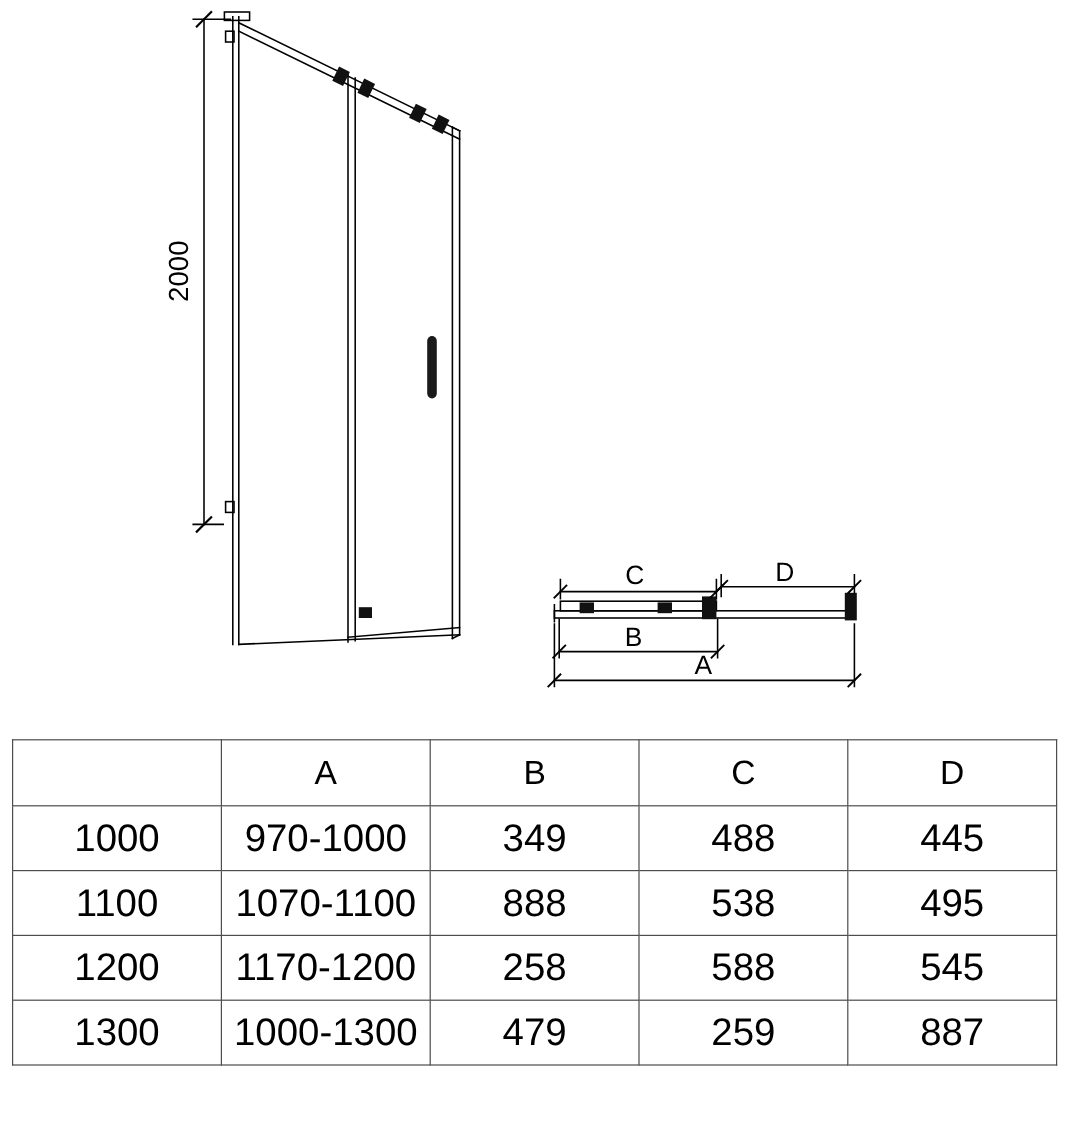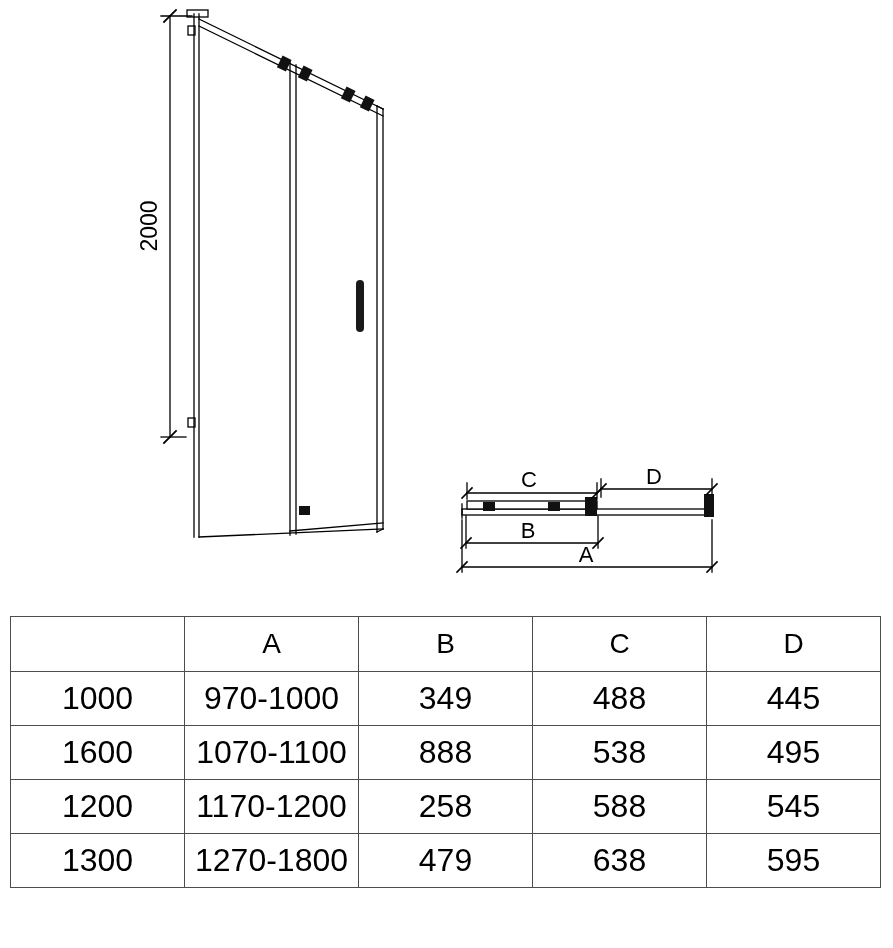--- a/index.html
+++ b/index.html
@@ -148,34 +148,34 @@
   </thead>
   <tbody>
     <tr>
       <td>1000</td>
       <td>970-1000</td>
       <td>349</td>
       <td>488</td>
       <td>445</td>
     </tr>
     <tr>
-      <td>1600</td>
+      <td>1100</td>
       <td>1070-1100</td>
       <td>888</td>
       <td>538</td>
       <td>495</td>
     </tr>
     <tr>
       <td>1200</td>
       <td>1170-1200</td>
       <td>258</td>
       <td>588</td>
       <td>545</td>
     </tr>
     <tr>
       <td>1300</td>
-      <td>1270-1800</td>
+      <td>1000-1300</td>
       <td>479</td>
-      <td>638</td>
-      <td>595</td>
+      <td>259</td>
+      <td>887</td>
     </tr>
   </tbody>
 </table>
 
 </body></html>

